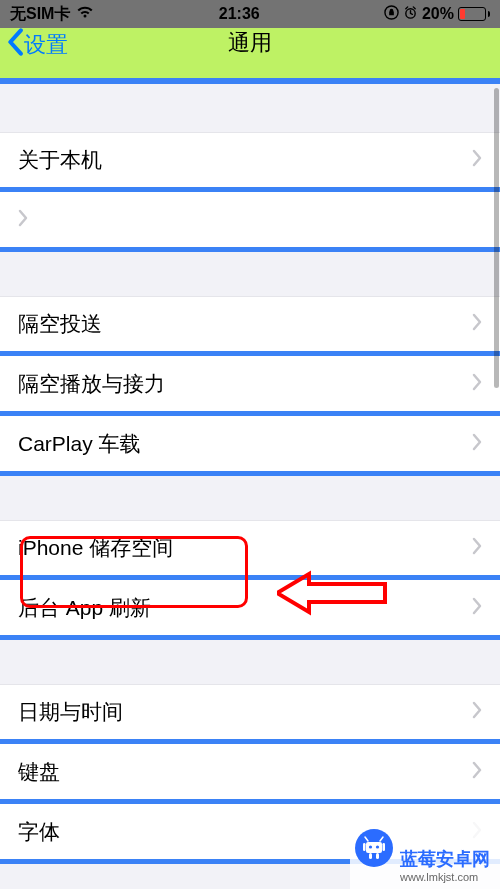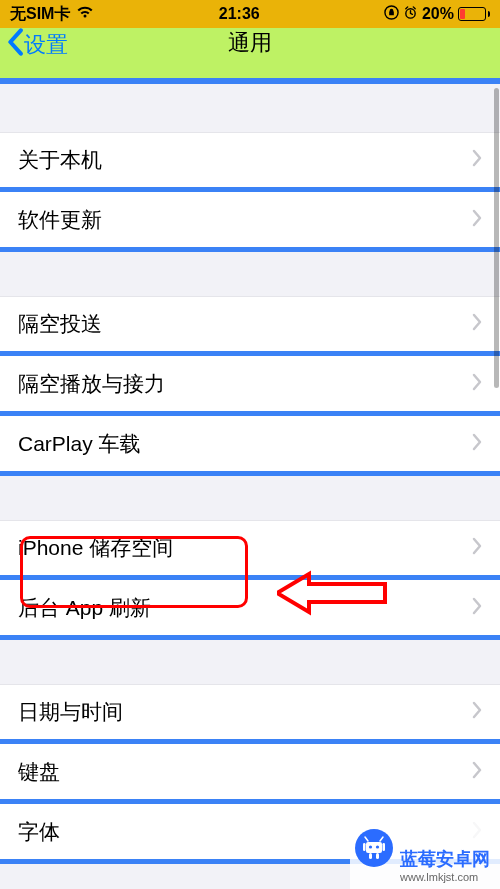--- a/index.html
+++ b/index.html
@@ -13,21 +13,21 @@
     overflow: hidden;
   }
   .status-bar {
     height: 28px;
     display: flex;
     align-items: center;
     justify-content: space-between;
     padding: 0 10px;
     font-size: 16px;
     font-weight: 600;
-    background: #eab308;
+    background: #737373;
   }
   .status-left { display: flex; align-items: center; gap: 6px; }
   .status-right { display: flex; align-items: center; gap: 4px; }
   .nav-bar {
     height: 56px;
     display: flex;
     align-items: flex-start;
     position: relative;
     background: #bef264;
     border-bottom: 6px solid #3b82f6;
@@ -175,21 +175,20 @@
 
 <div class="spacer"></div>
 
 <div class="row first-row">
   <span>关于本机</span>
   <span class="chevron"><svg width="10" height="18" viewBox="0 0 10 18">
         <path d="M2 2l6 7-6 7" stroke="#c7c7cc" stroke-width="2.5" fill="none" stroke-linecap="round" stroke-linejoin="round"></path>
       </svg></span>
 </div>
 <div class="row">
-  <span>软件更新</span>
   <span class="chevron"><svg width="10" height="18" viewBox="0 0 10 18">
         <path d="M2 2l6 7-6 7" stroke="#c7c7cc" stroke-width="2.5" fill="none" stroke-linecap="round" stroke-linejoin="round"></path>
       </svg></span>
 </div>
 
 <div class="spacer-sm"></div>
 
 <div class="row first-row">
   <span>隔空投送</span>
   <span class="chevron"><svg width="10" height="18" viewBox="0 0 10 18">

